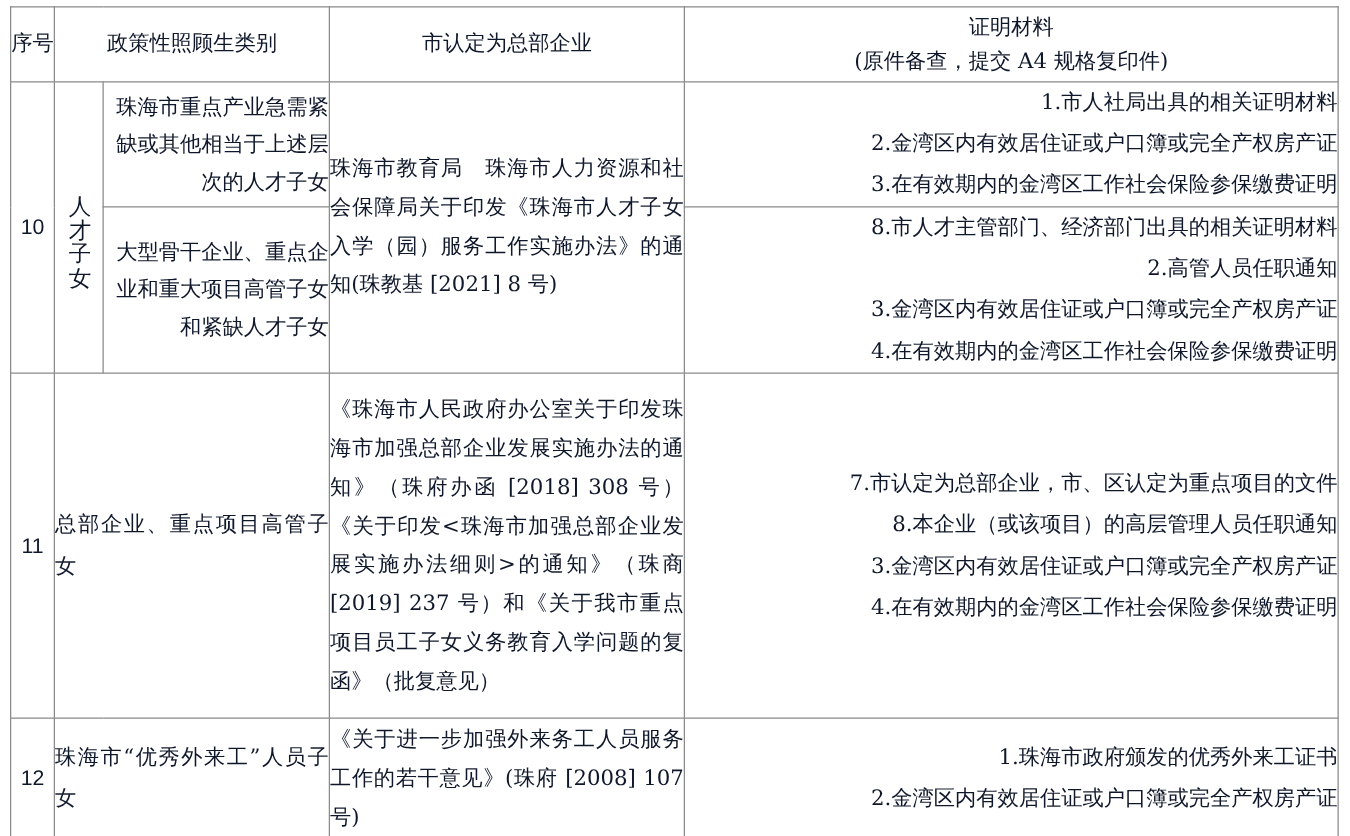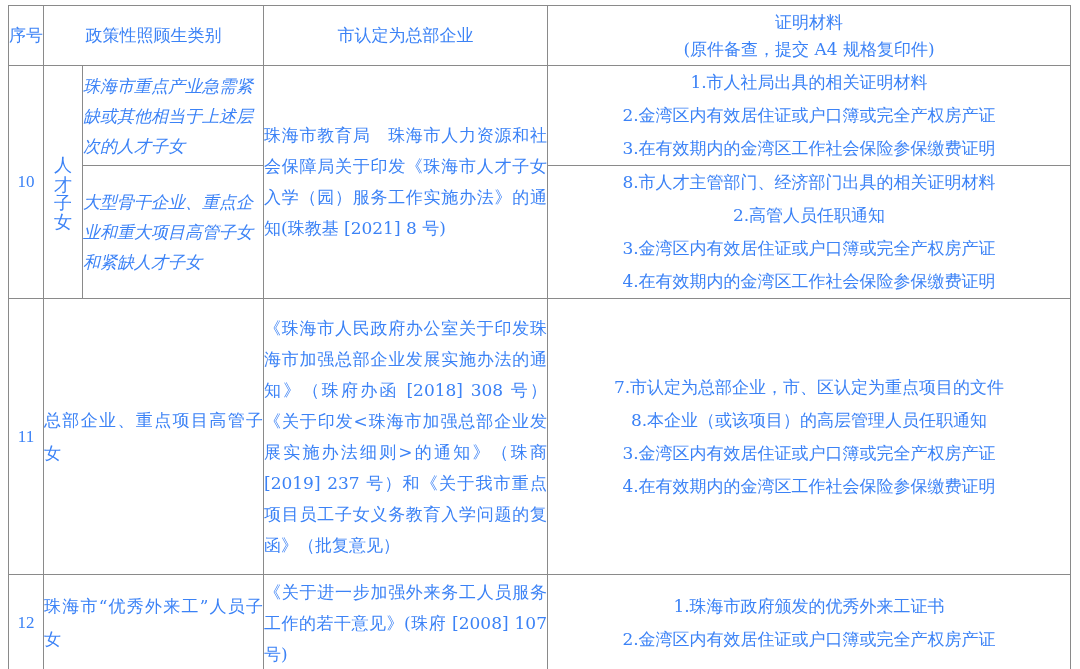--- a/index.html
+++ b/index.html
@@ -3,21 +3,21 @@
 <meta charset="utf-8">
 <style>
   * { box-sizing: border-box; }
   html, body { margin: 0; padding: 0; background: #ffffff; }
   .page {
     position: relative;
     width: 1080px;
     height: 669px;
     background: #ffffff;
     font-family: "DejaVu Serif", "Liberation Serif", serif;
-    color: #3b82f6;
+    color: #0f172a;
     overflow: hidden;
   }
   table.policy-table {
     position: absolute;
     left: 8px;
     top: 5px;
     width: 1062px;
     border-collapse: collapse;
     table-layout: fixed;
   }
@@ -31,58 +31,57 @@
   }
   thead th {
     font-weight: bold;
     text-align: center;
     line-height: 27px;
     font-size: 17px;
   }
   .serial-cell {
     text-align: center;
     font-size: 17px;
-    font-family: Liberation Serif, serif;
+    font-family: Liberation Sans, sans-serif;
   }
   .group-cell { text-align: center; }
   .vertical-text {
     display: inline-block;
     writing-mode: vertical-lr;
     text-orientation: upright;
     letter-spacing: 19px;
     font-size: 18px;
     line-height: 39px;
     margin: 0 auto;
   }
   .category-center {
-    text-align: left;
+    text-align: right;
     line-height: 30px;
     padding: 0 11px;
     font-size: 17px;
-    font-style: italic;
   }
   .category-left {
     text-align: justify;
     line-height: 33px;
     padding: 0 10px;
     font-size: 17px;
   }
   .policy-cell {
     text-align: justify;
     line-height: 31px;
     padding: 0 9px;
     font-size: 17px;
   }
   .materials-cell {
     padding: 0 8px 0 10px;
     font-size: 17px;
   }
   .materials-cell .mat-line {
     line-height: 33px;
-    text-align: center;
+    text-align: right;
   }
   .hdr-sub { font-weight: normal; }
 </style>
 </head>
 <body>
 
 <div class="page">
   <table class="policy-table">
     <colgroup>
       <col style="width:35px">

